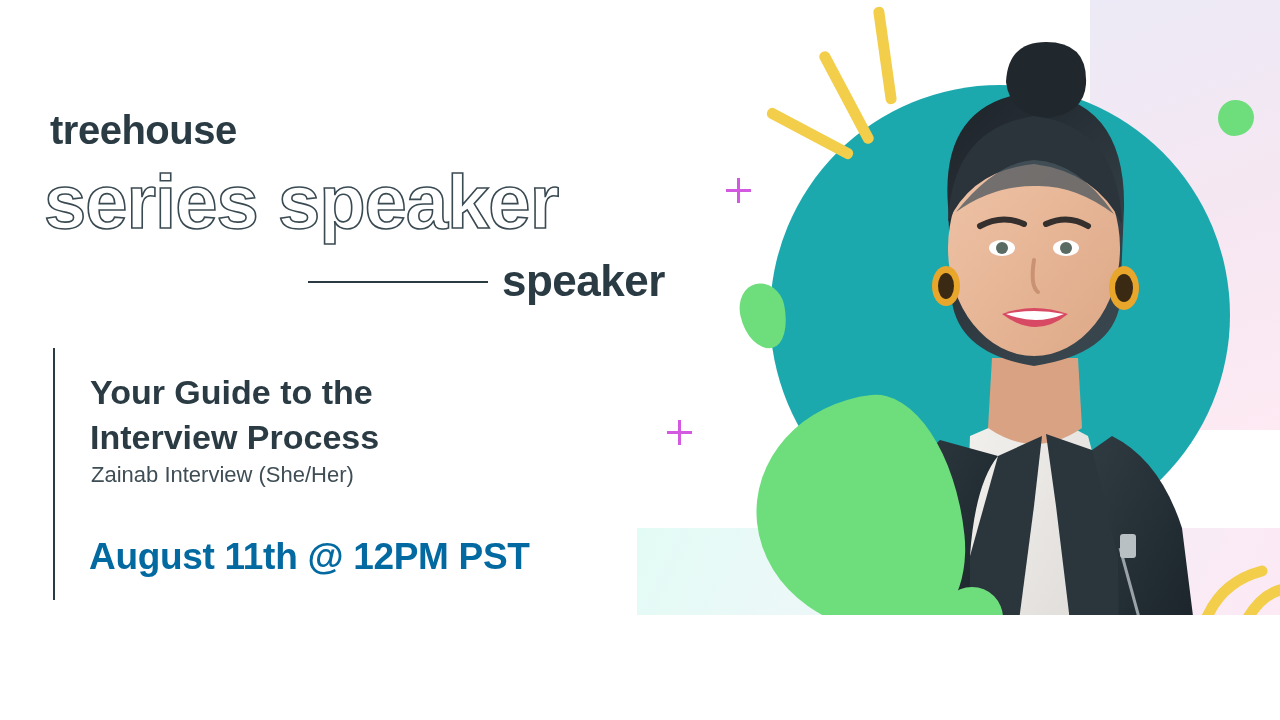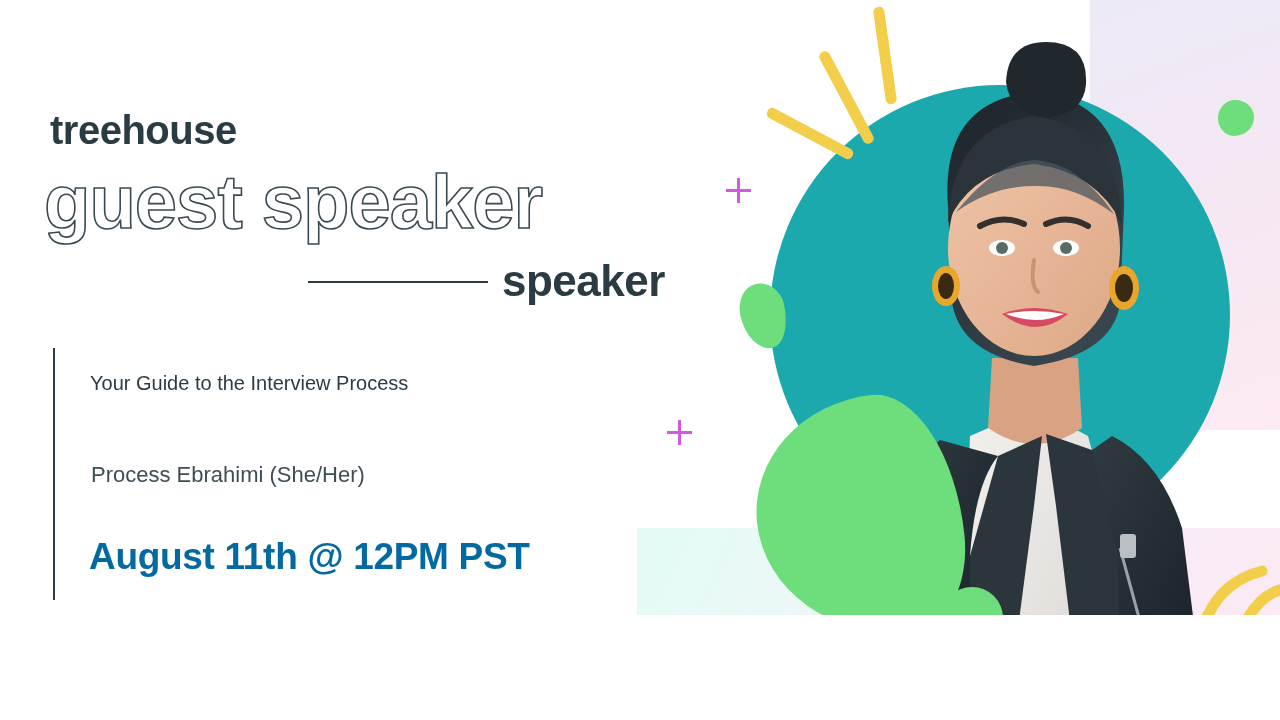--- a/index.html
+++ b/index.html
@@ -76,21 +76,21 @@
   }
   .series-word{
     position:absolute;left:502px;top:256px;
     font-size:44px;font-weight:700;color:#2b3b44;letter-spacing:-0.5px;
   }
 
   .vrule{position:absolute;left:53px;top:348px;width:2px;height:252px;background:#2b3b44;}
 
   .talk-title{
     position:absolute;left:90px;top:370px;width:430px;
-    font-size:20px;font-weight:400;line-height:1.32;color:#2b3b44;
+    font-size:34px;font-weight:700;line-height:1.32;color:#2b3b44;
   }
   .speaker-name{
     position:absolute;left:91px;top:462px;
     font-size:22px;font-weight:400;color:#3f4d55;
   }
   .speaker-role{
     position:absolute;left:91px;top:495px;
     font-size:22px;font-weight:400;color:#3f4d55;
   }
   .datetime{
@@ -201,24 +201,24 @@
     <i class="h"></i>
       <i class="v"></i>
   </div>
   <div class="plus plus-2">
     <i class="h"></i>
       <i class="v"></i>
   </div>
 
   <div class="brandmark">treehouse</div>
 
-  <div class="hero-outline">guest speaker</div>
+  <div class="hero-outline">series speaker</div>
 
   <div class="series-rule"></div>
   <div class="series-word">speaker</div>
 
   <div class="vrule"></div>
 
   <div class="talk-title">Your Guide to the Interview Process</div>
-  <div class="speaker-name">Process Ebrahimi (She/Her)</div>
+  <div class="speaker-name">Zainab Interview (She/Her)</div>
   <div class="datetime">August 11th @ 12PM PST</div>
 
 </div>
 
 </body></html>

